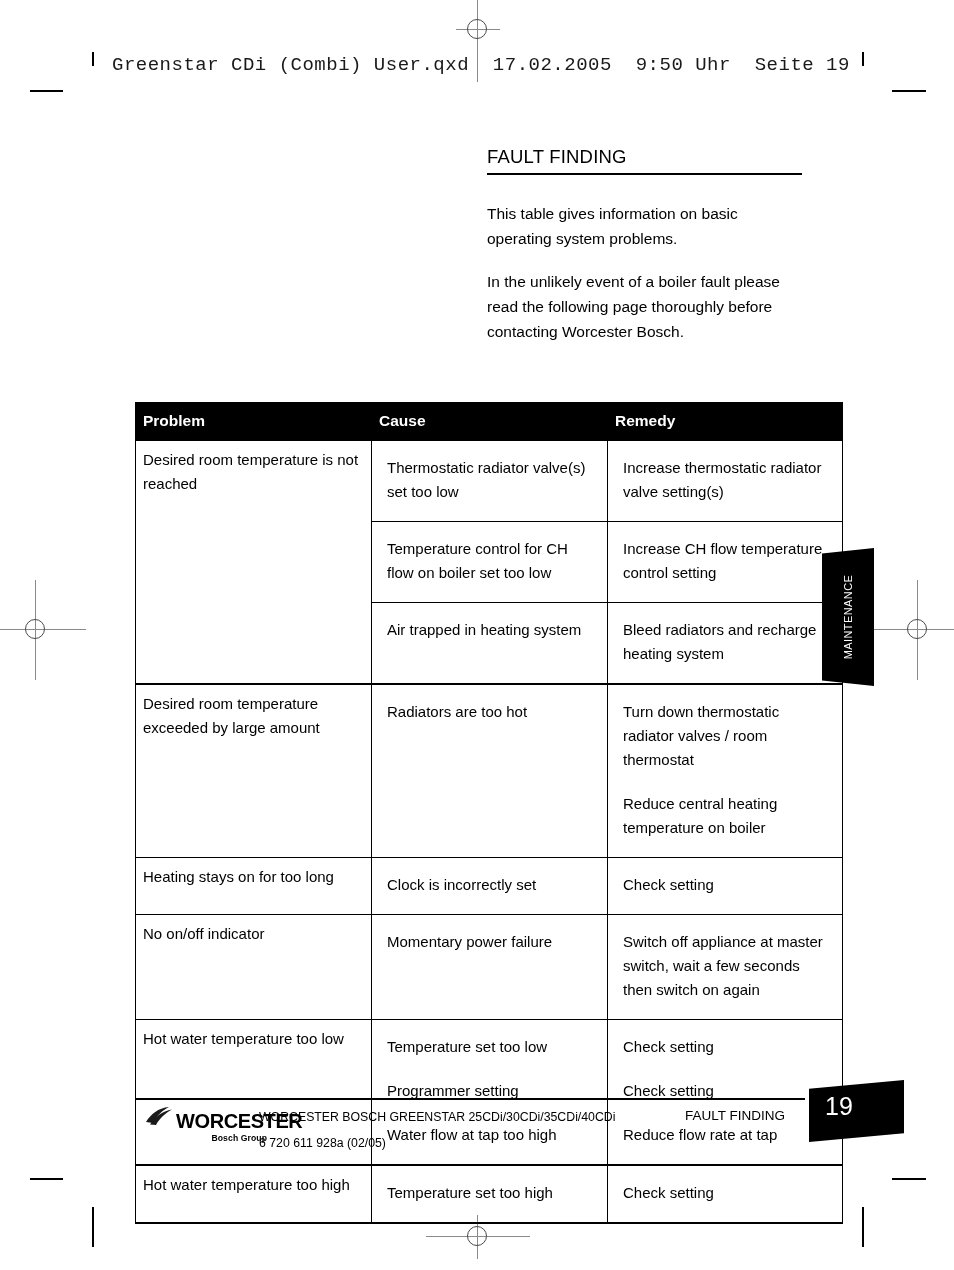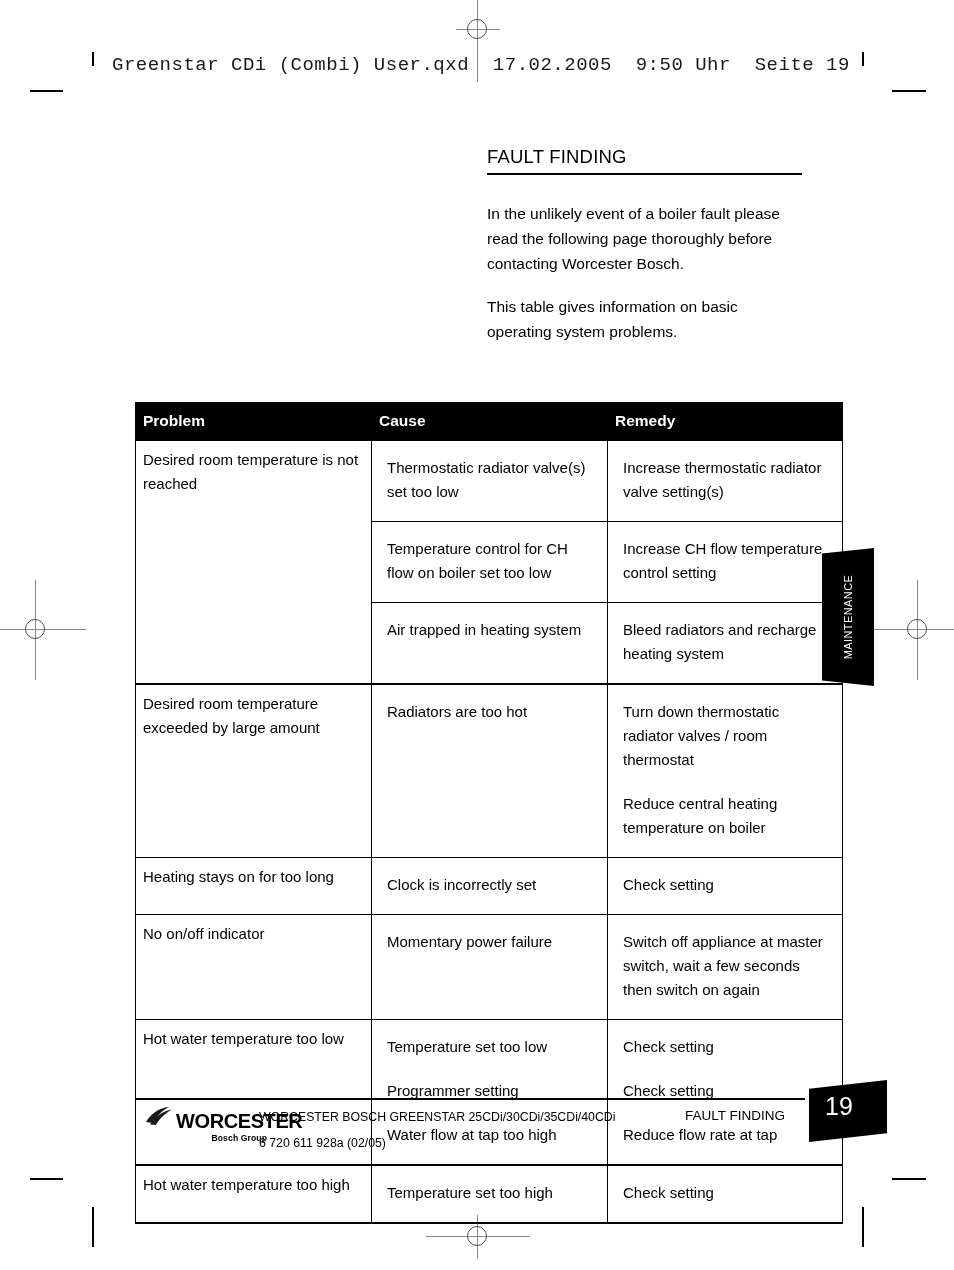--- a/index.html
+++ b/index.html
@@ -205,21 +205,21 @@
   .footer-section {
     position: absolute;
     left: 550px;
     top: 8px;
     font-size: 13.5px;
   }
   .page-tab {
     position: absolute;
     left: 674px;
     top: -20px;
-    width: 78px;
+    width: 95px;
     height: 62px;
     background: #000;
     clip-path: polygon(0% 14%, 100% 0%, 100% 86%, 0% 100%);
   }
   .page-tab span {
     position: absolute;
     left: 16px;
     top: 12px;
     color: #fff;
     font-size: 25px;
@@ -257,22 +257,22 @@
 </div>
 <div class="reg wide" style="left:456px; top:1215px;">
   <div class="cv"></div>
   <div class="ch"></div>
   <div class="ring"></div>
 </div>
 
 <div class="content-col">
   <h1 class="section-title">FAULT FINDING</h1>
   <div class="title-rule"></div>
+  <p class="para">This table gives information on basic operating system problems.</p>
   <p class="para">In the unlikely event of a boiler fault please read the following page thoroughly before contacting Worcester Bosch.</p>
-  <p class="para">This table gives information on basic operating system problems.</p>
 </div>
 
 <table class="fault-table">
   <thead>
     <tr>
       <th class="c1">Problem</th>
       <th class="c2">Cause</th>
       <th class="c3">Remedy</th>
     </tr>
   </thead>

